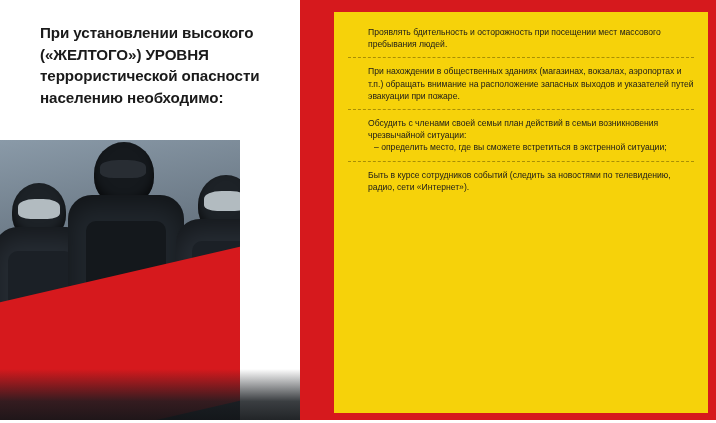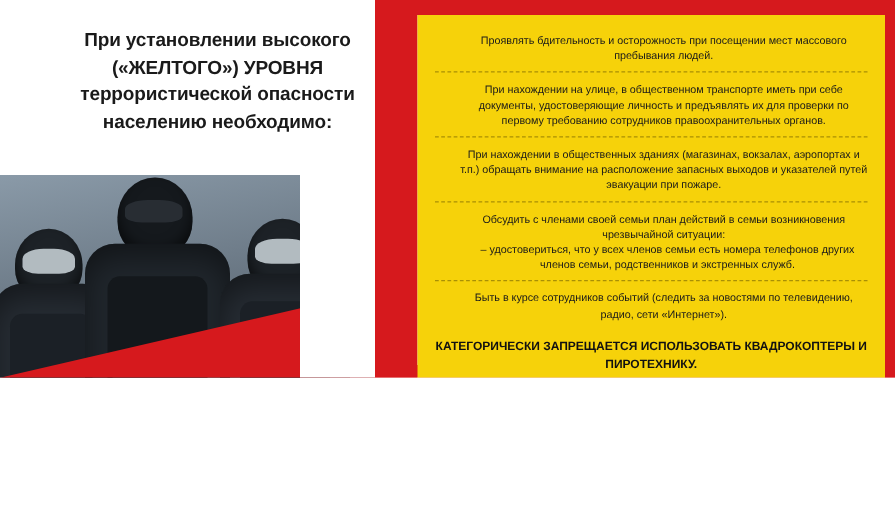--- a/index.html
+++ b/index.html
@@ -6,24 +6,23 @@
   html, body {
     width: 716px;
     height: 423px;
     overflow: hidden;
     background: #ffffff;
     font-family: "Liberation Sans", sans-serif;
   }
   .poster {
     position: relative;
     width: 716px;
-    height: 302px;
+    height: 420px;
     background: #ffffff;
     overflow: hidden;
-    text-align: center;
   }
 
   
   .left-panel {
     position: absolute;
     left: 0; top: 0;
     width: 326px;
     height: 423px;
     overflow: hidden;
   }
@@ -262,29 +261,25 @@
   <div class="red-top-bar"></div>
   <div class="red-bottom-bar"></div>
   <div class="red-right-bar"></div>
 
   <div class="yellow-panel">
     <div class="list" id="list">
         <div class="item">
           <p>Проявлять бдительность  и осторожность при посещении мест массового пребывания людей.</p>
         </div>
         <div class="item">
-          <p>При нахождении на улице, в общественном транспорте иметь при себе документы, удостоверяющие личность и предъявлять их для проверки по первому требованию сотрудников правоохранительных органов.</p>
-        </div>
-        <div class="item">
           <p>При нахождении в общественных зданиях (магазинах, вокзалах, аэропортах и т.п.) обращать внимание на расположение запасных выходов и указателей путей эвакуации при пожаре.</p>
         </div>
         <div class="item">
           <p>Обсудить с членами своей семьи план действий в семьи возникновения чрезвычайной ситуации:</p>
-          <p class="sub">– удостовериться, что у всех членов семьи есть номера телефонов других членов семьи, родственников и экстренных служб.</p>
+          <p class="sub">– определить место, где вы сможете встретиться в экстренной ситуации;</p>
         </div>
         <div class="item">
           <p>Быть в курсе сотрудников событий (следить за новостями по телевидению, радио, сети «Интернет»).</p>
         </div>
       </div>
-    <div class="footer-note">КАТЕГОРИЧЕСКИ ЗАПРЕЩАЕТСЯ ИСПОЛЬЗОВАТЬ КВАДРОКОПТЕРЫ И ПИРОТЕХНИКУ.</div>
   </div>
 
 </div>
 
 </body></html>

